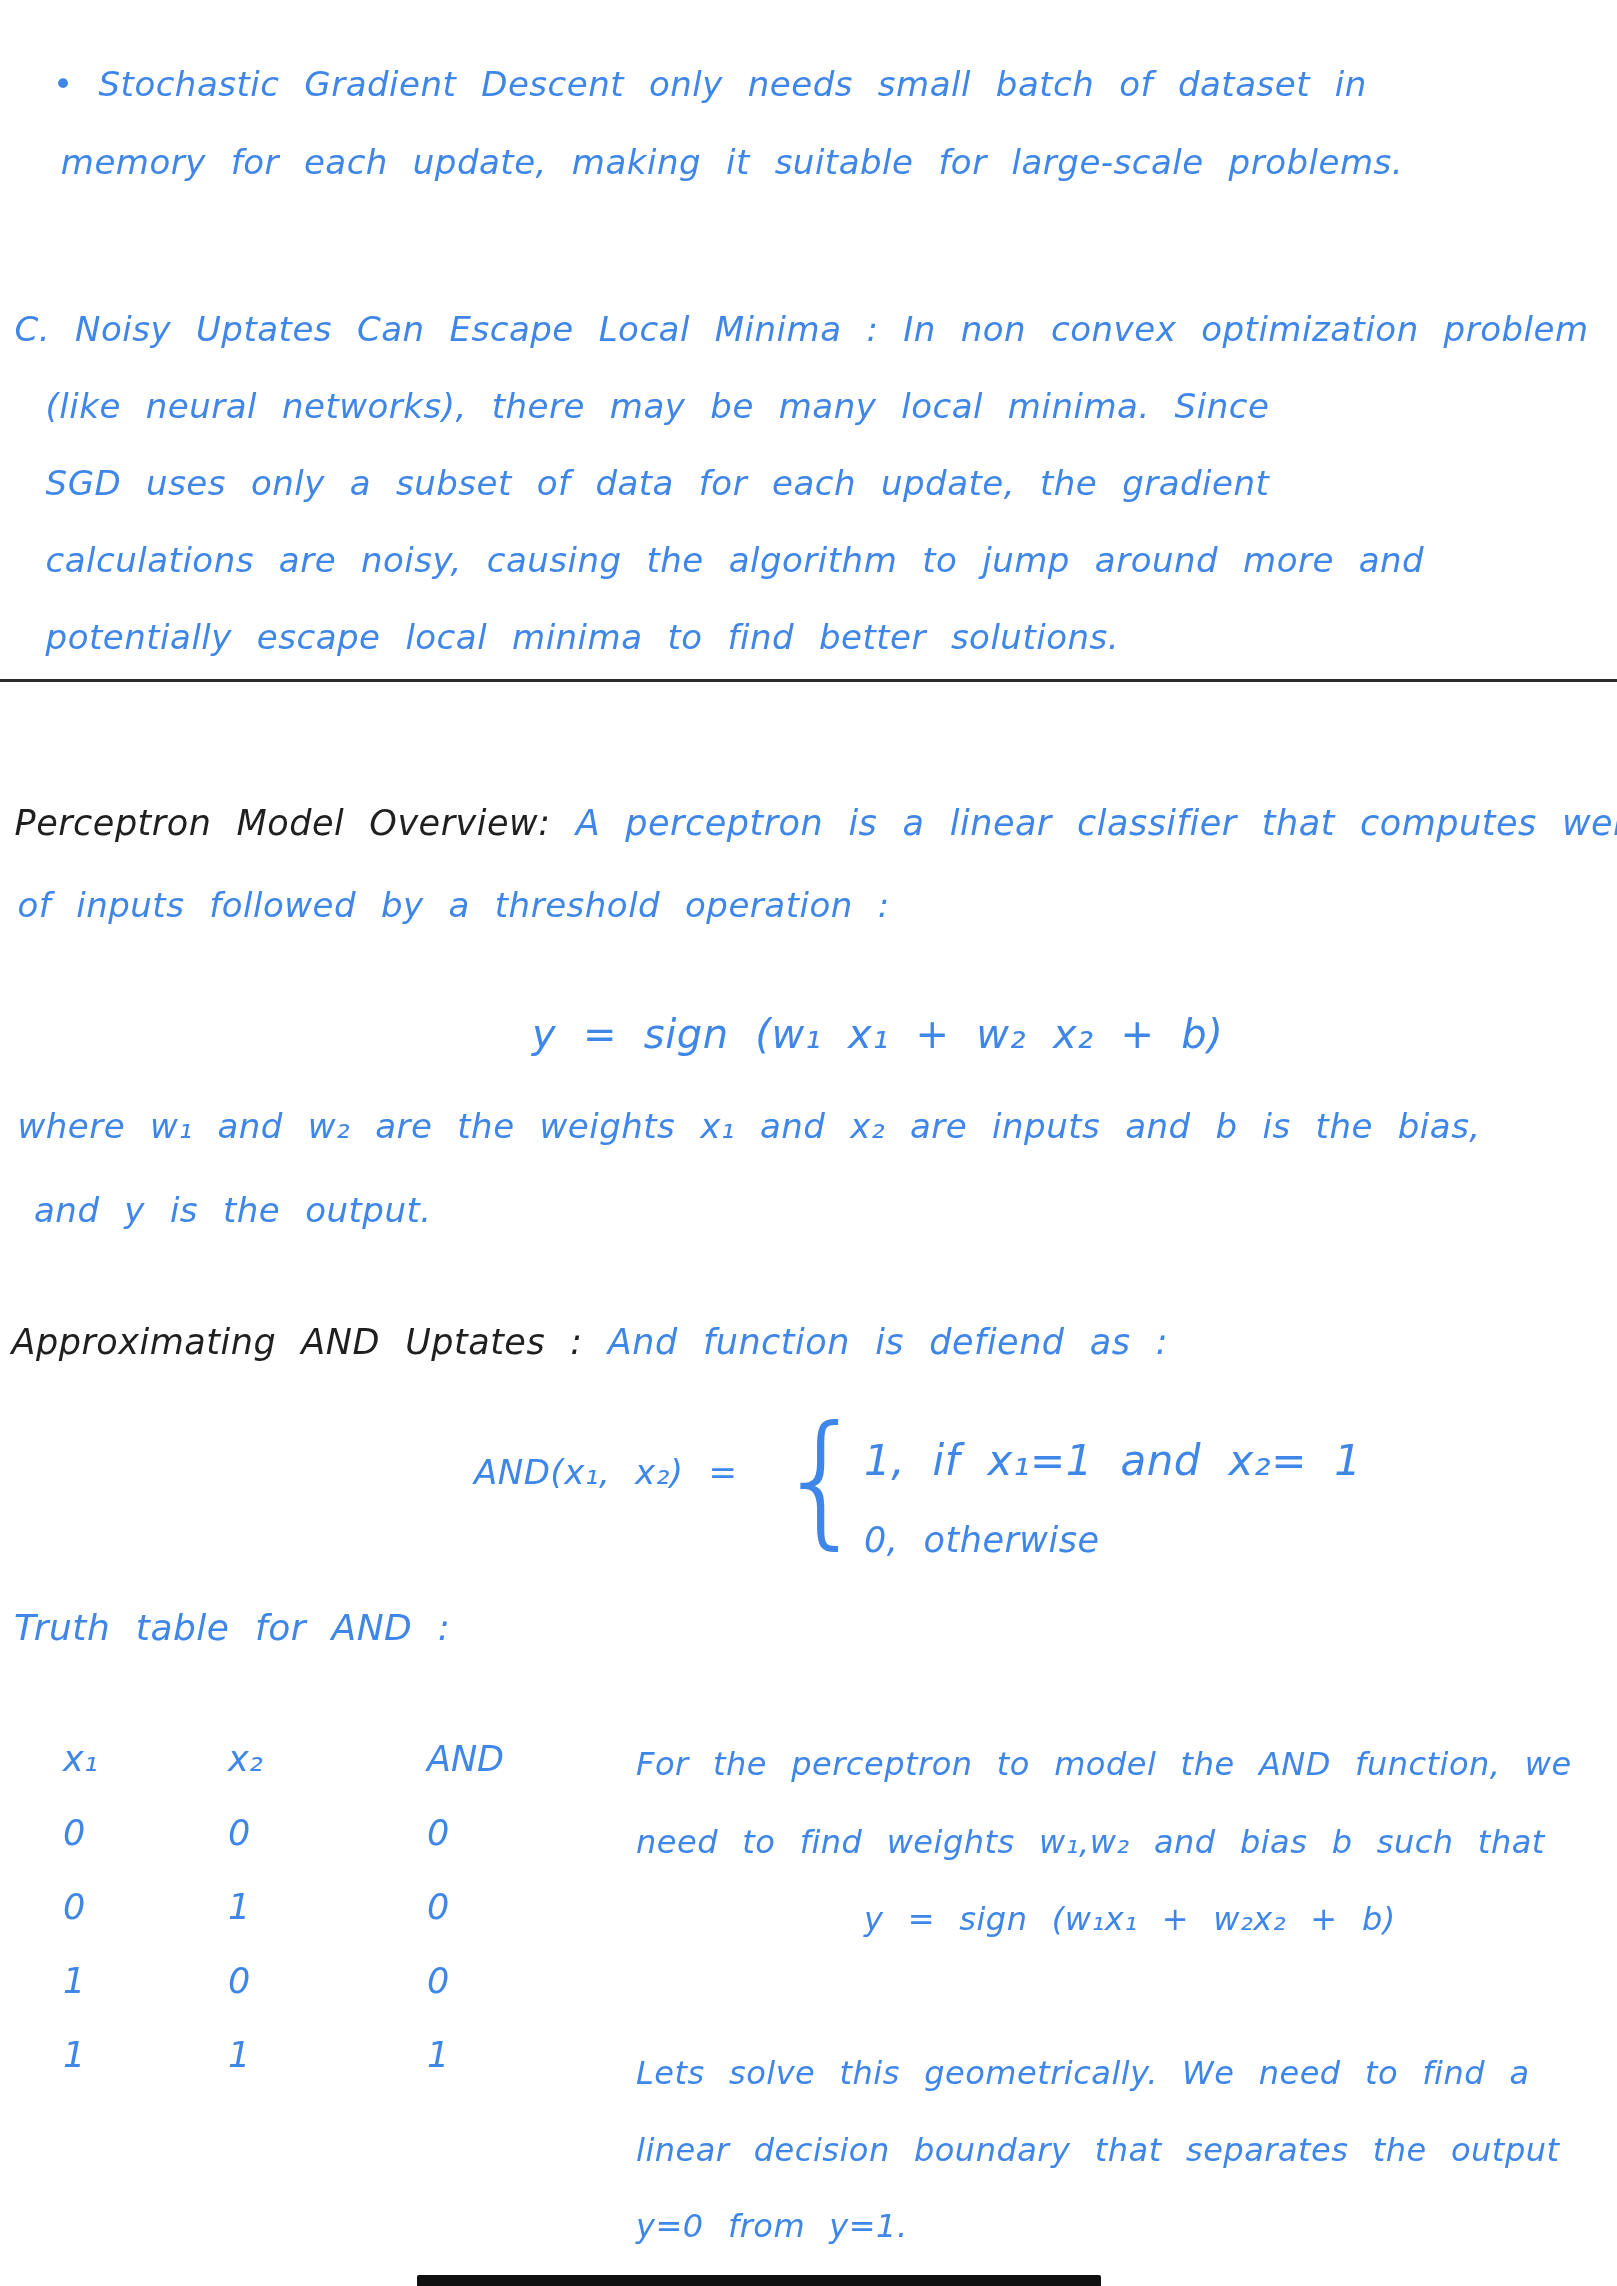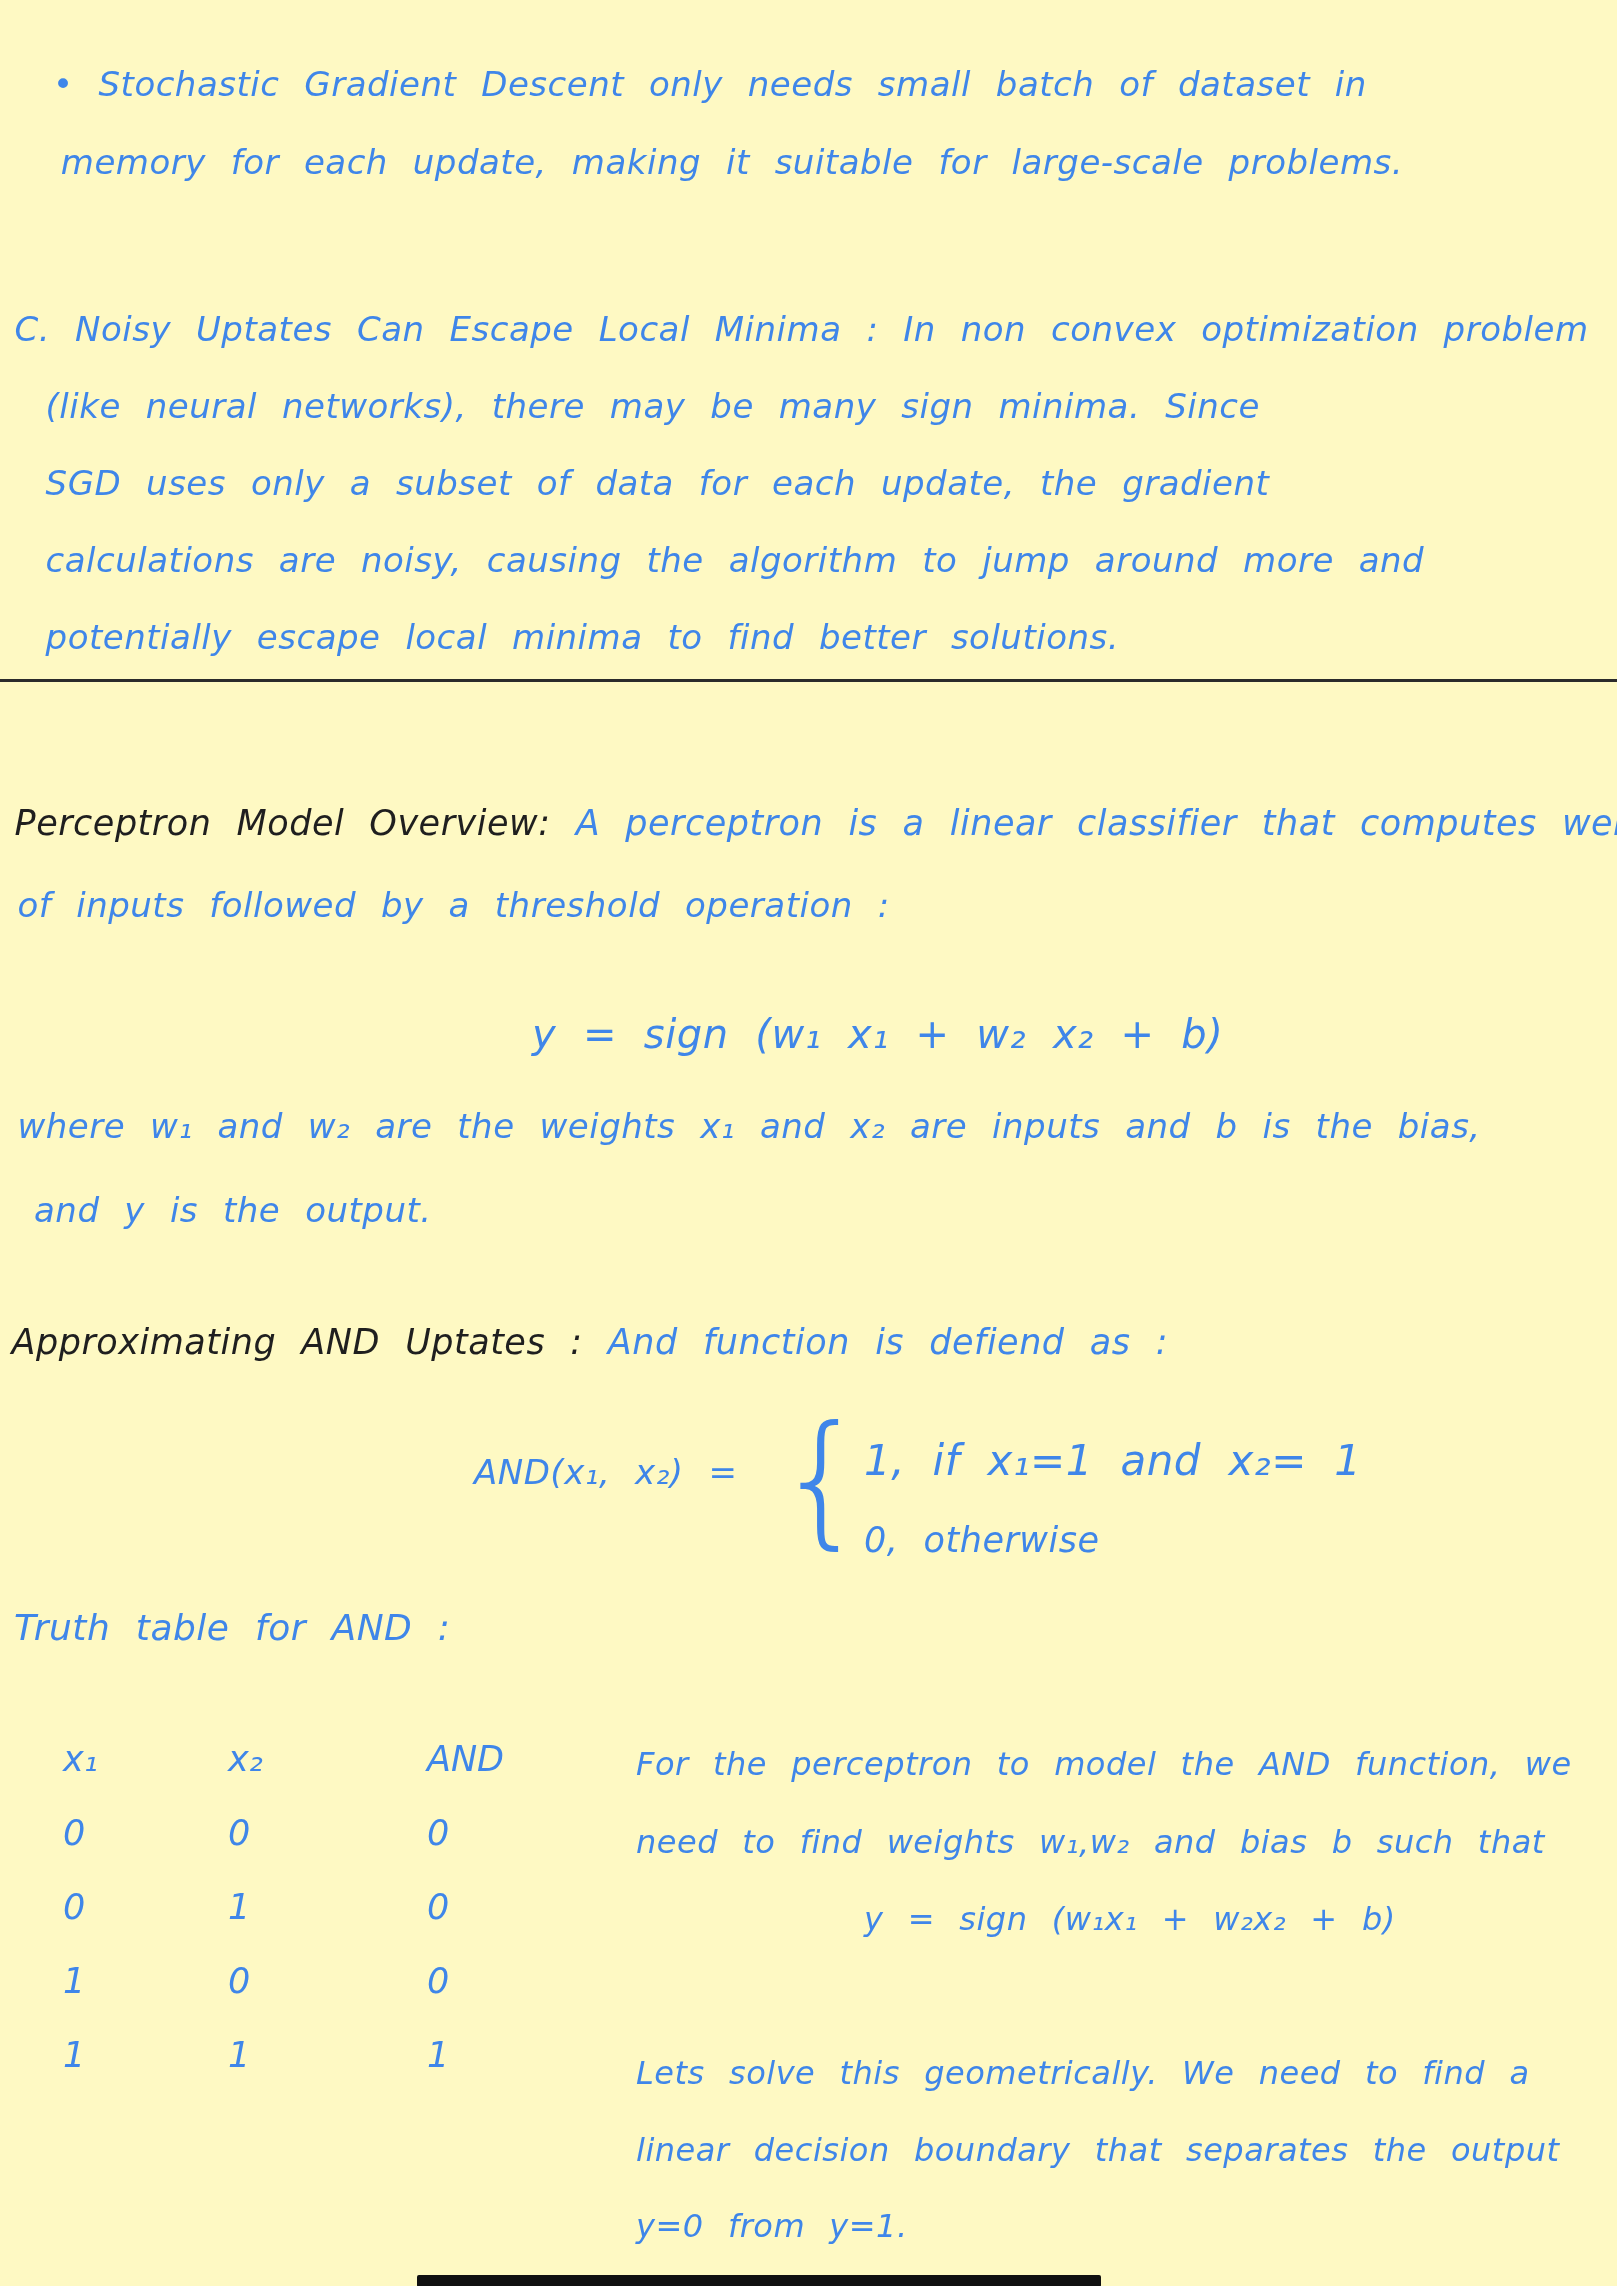--- a/index.html
+++ b/index.html
@@ -1,19 +1,19 @@
 <!DOCTYPE html>
 <html><head>
 <meta charset="utf-8">
 <style>
   html,body{margin:0;padding:0;background:#e9e9e9;}
   .page{
     position:relative;
     width:1618px;height:2286px;
-    background:#fef9c3;
+    background:#ffffff;
     overflow:hidden;
     font-family:"DejaVu Sans", sans-serif;
     font-style:italic;
   }
   .ink-blue{color:#3f86e9;}
   .ink-black{color:#1f1f1f;}
   .hw{
     letter-spacing:0.5px;
     word-spacing:13.6px;
     white-space:nowrap;
@@ -67,21 +67,21 @@
 
 <div class="page">
 
   <div class="abs hw ink-blue sgd">
     <span class="line">• Stochastic Gradient Descent only needs small batch of dataset in</span>
     <span class="line">memory for each update, making it suitable for large-scale problems.</span>
   </div>
 
   <div class="abs hw ink-blue noisy">
     <span class="line">C. Noisy Uptates Can Escape Local Minima : In non convex optimization problem</span>
-    <span class="line">(like neural networks), there may be many sign minima. Since</span>
+    <span class="line">(like neural networks), there may be many local minima. Since</span>
     <span class="line">SGD uses only a subset of data for each update, the gradient</span>
     <span class="line">calculations are noisy, causing the algorithm to jump around more and</span>
     <span class="line">potentially escape local minima to find better solutions.</span>
   </div>
 
   <div class="abs divider"></div>
 
   <div class="abs hw overview-l1">
     <span class="ink-black">Perceptron Model Overview:</span><span class="ink-blue"> A perceptron is a linear classifier that computes weighted sum</span>
   </div>

